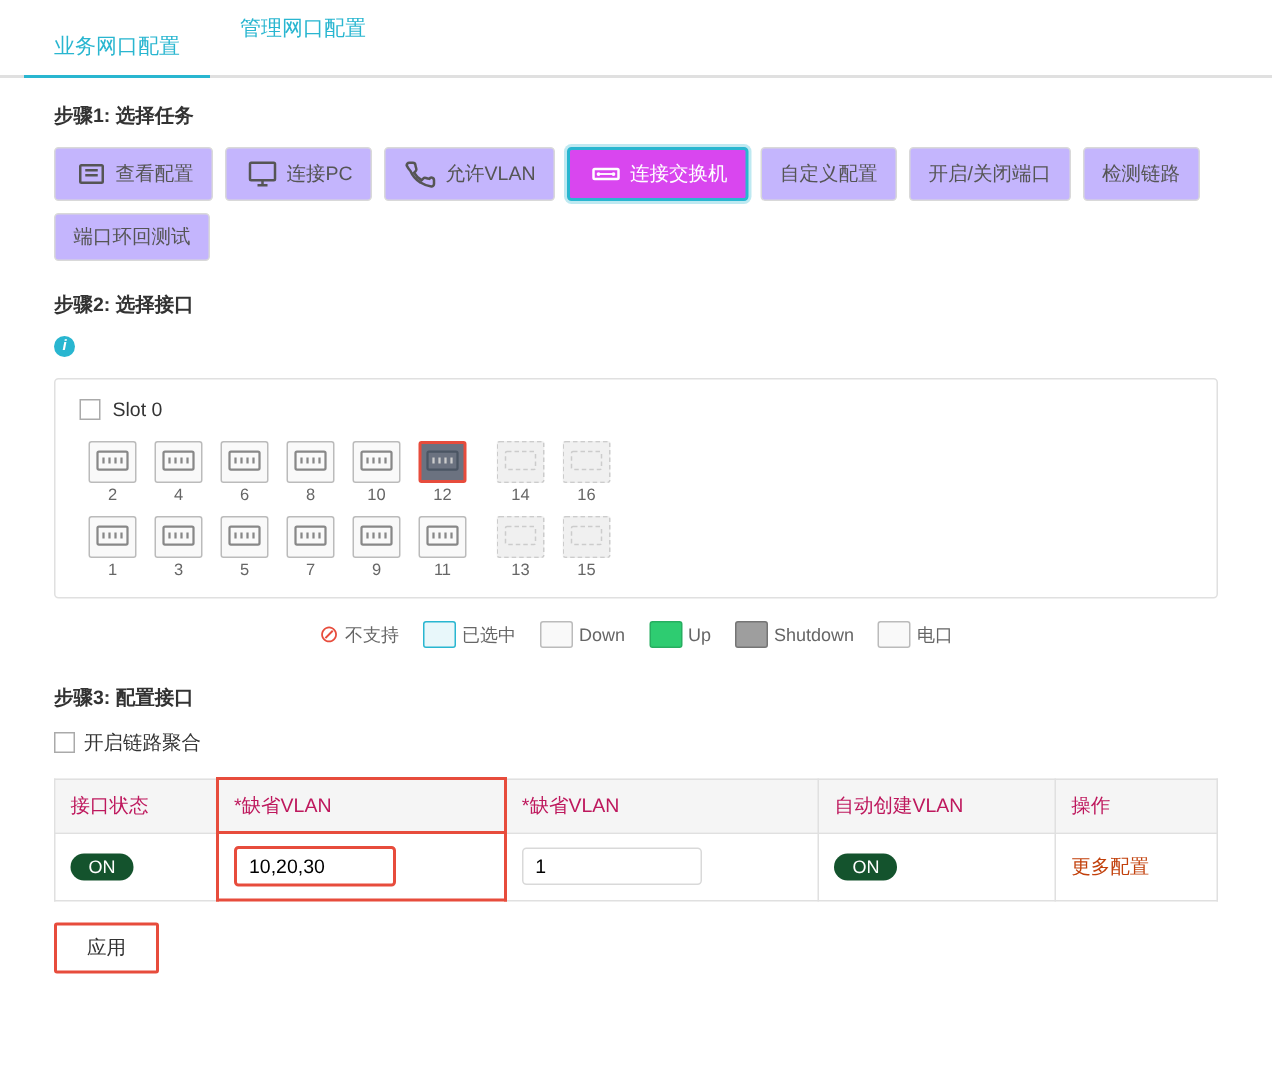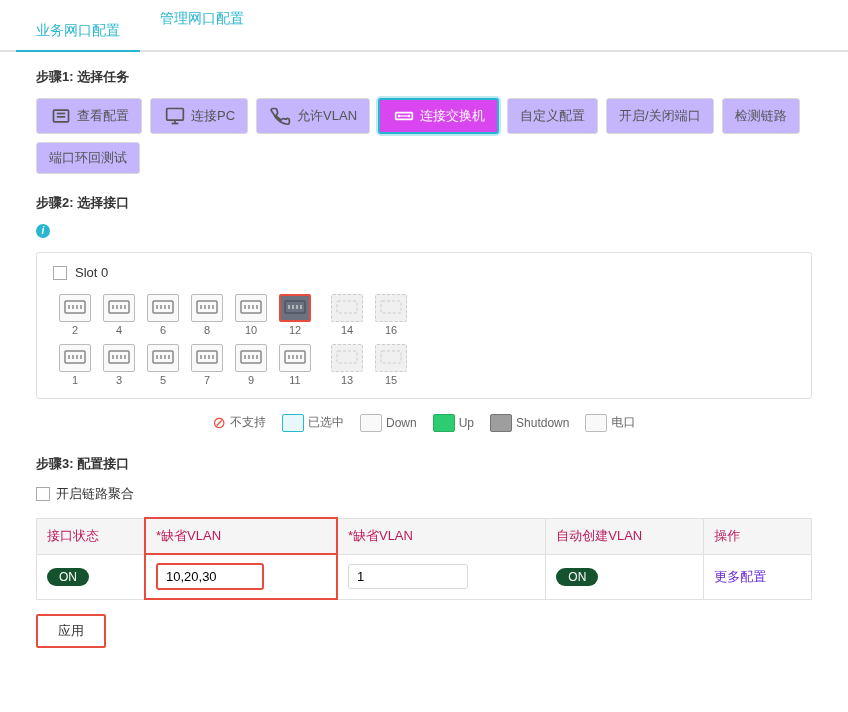--- a/index.html
+++ b/index.html
@@ -56,21 +56,21 @@
     .config-table th { background: #f5f5f5; border: 1px solid #e0e0e0; padding: 8px 10px; text-align: left; font-weight: normal; color: #be185d; }
     .config-table td { border: 1px solid #e0e0e0; padding: 8px 10px; }
     
     .toggle-switch { display: inline-flex; align-items: center; }
     .toggle-on { background: #14532d; color: #fff; border-radius: 12px; padding: 2px 8px; font-size: 12px; min-width: 42px; text-align: center; cursor: pointer; }
     
     .input-field { border: 1px solid #29b6d0; padding: 4px 8px; border-radius: 3px; width: 108px; font-size: 13px; outline: none; }
     .input-field-highlight { border: 2px solid #e74c3c; }
     .input-normal { border: 1px solid #d9d9d9; padding: 4px 8px; border-radius: 3px; width: 120px; font-size: 13px; }
     
-    .link-blue { color: #6d28d9; cursor: pointer; text-decoration: none; }
+    .link-blue { color: #c2410c; cursor: pointer; text-decoration: none; }
     
     .apply-btn { padding: 6px 20px; background: #fff; border: 2px solid #e74c3c; color: #333; cursor: pointer; border-radius: 2px; font-size: 13px; }
     
     
     .port-svg { width: 24px; height: 20px; }
   </style>
 </head>
 <body>
 
 <div class="page-container">

